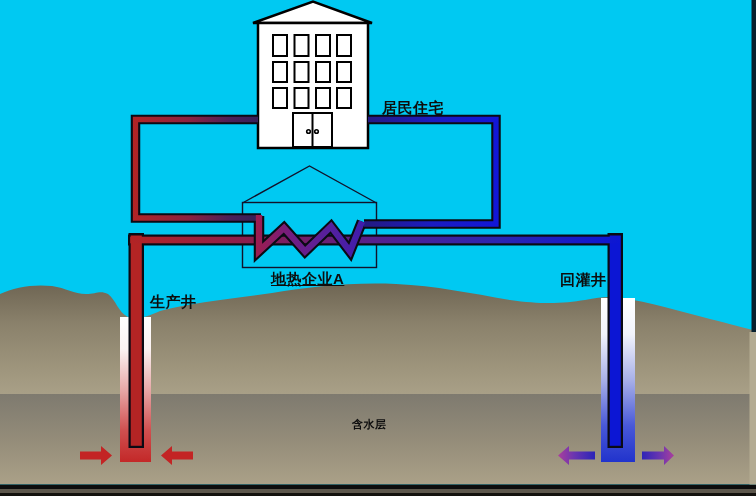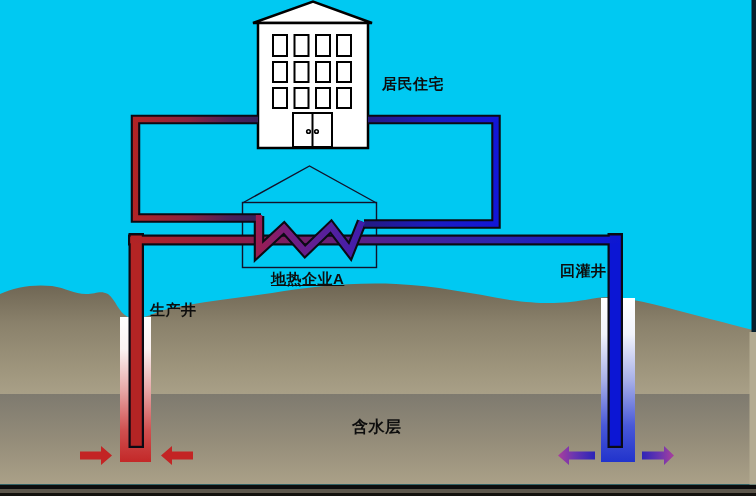--- a/index.html
+++ b/index.html
@@ -13,21 +13,21 @@
   .stage svg{position:absolute;left:0;top:0;display:block;}
   .lbl{
     position:absolute;
     font-size:15px;
     font-weight:bold;
     color:#0d0d0d;
     white-space:nowrap;
     line-height:1.1;
     letter-spacing:0.5px;
   }
-  .lbl-aquifer{font-size:16px;}
+  .lbl-aquifer{font-size:11px;}
 </style>
 </head>
 <body>
 
 <div class="stage">
 
 <svg width="756" height="496" viewBox="0 0 756 496">
   <defs>
     <linearGradient id="gSoil" gradientUnits="userSpaceOnUse" x1="0" y1="283" x2="0" y2="398">
       <stop offset="0" stop-color="#6e6553"></stop>
@@ -166,19 +166,19 @@
     <path d="M258,119.5 H135.5 V218 H261" stroke="#0a0a14" stroke-width="9.5"></path>
     <path d="M368,119.5 H496 V224 H364" stroke="#0a0a14" stroke-width="9.5"></path>
     <path d="M259,216 V251 L284,228 L305,251.5 L331,226.5 L350,251.5 L362,221.5" stroke="#0a0a14" stroke-width="10.5"></path>
 
     <path d="M258,119.5 H135.5 V218 H261" stroke="url(#gLeftLoop)" stroke-width="5.3"></path>
     <path d="M368,119.5 H496 V224 H364" stroke="url(#gRightLoop)" stroke-width="5.3"></path>
     <path d="M259,215 V251 L284,228 L305,251.5 L331,226.5 L350,251.5 L362,221.5" stroke="url(#gZig)" stroke-width="6.3"></path>
   </g>
 </svg>
 
-<div class="lbl" style="left:382px;top:76px;">居民住宅</div>
+<div class="lbl" style="left:382px;top:100px;">居民住宅</div>
 <div class="lbl" style="left:271px;top:271px;text-decoration:underline;">地热企业A</div>
-<div class="lbl" style="left:150px;top:304px;font-family:Liberation Mono, monospace;">生产井</div>
-<div class="lbl" style="left:560px;top:263px;">回灌井</div>
+<div class="lbl" style="left:150px;top:294px;">生产井</div>
+<div class="lbl" style="left:560px;top:272px;">回灌井</div>
 <div class="lbl lbl-aquifer" style="left:352px;top:418px;">含水层</div>
 
 </div>
 
 </body></html>

